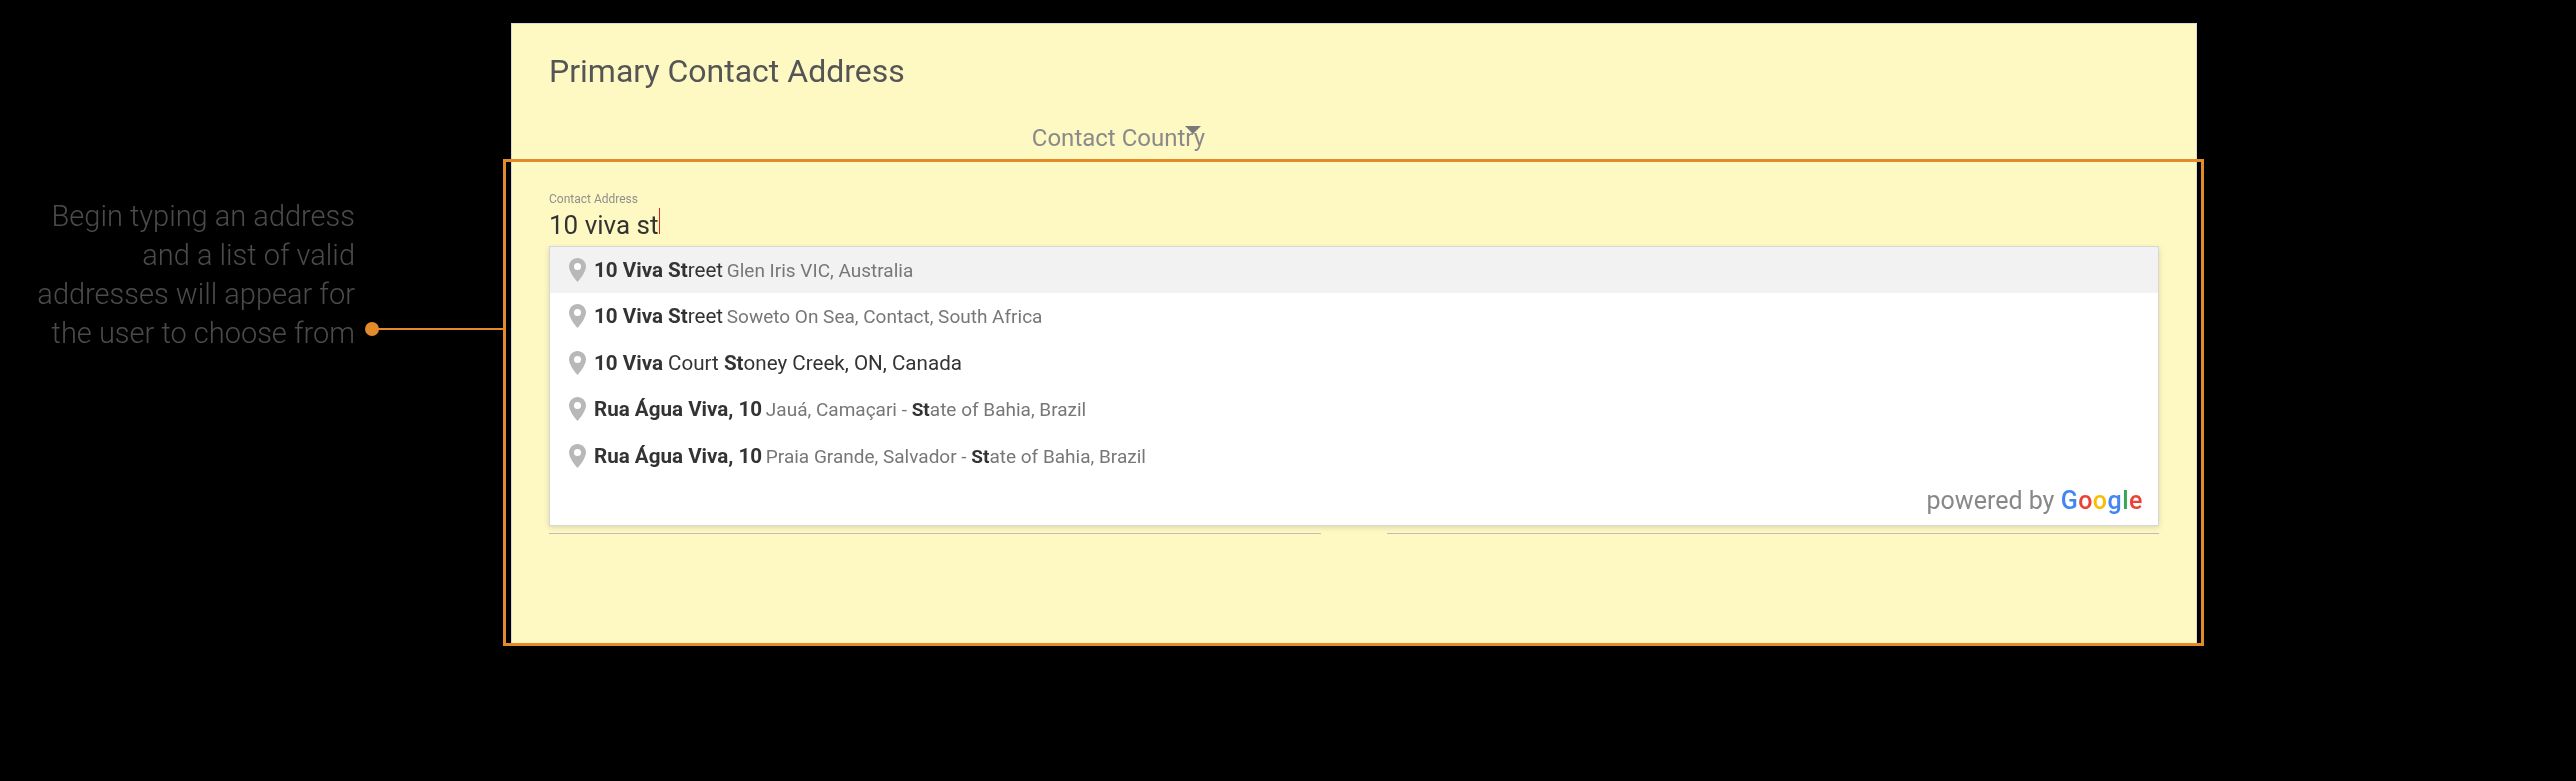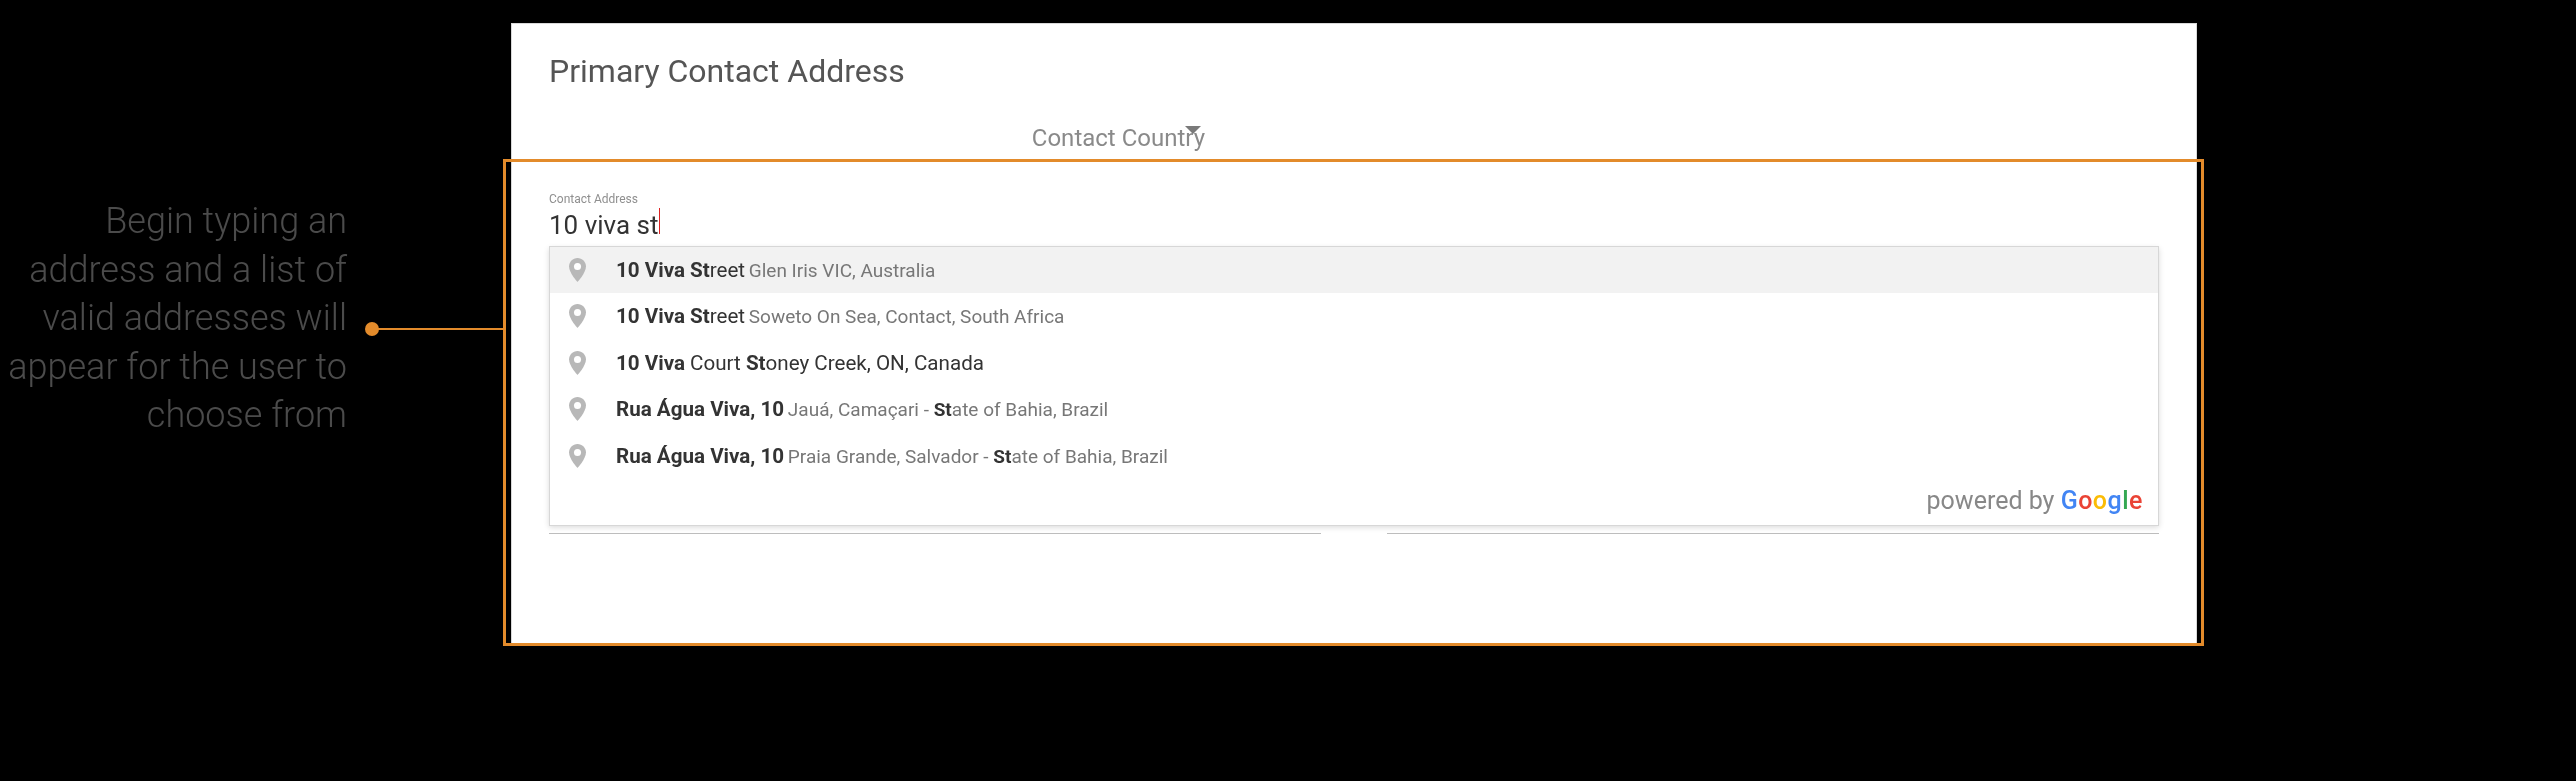--- a/index.html
+++ b/index.html
@@ -8,25 +8,25 @@
     background: #000;
     font-family: -apple-system, BlinkMacSystemFont, "Segoe UI", Roboto, Helvetica, Arial, sans-serif;
     position: relative;
     width: 2576px;
     height: 781px;
     overflow: hidden;
   }
 
   .annotation {
     position: absolute;
-    left: 0;
+    left: 8px;
     top: 197px;
     width: 375px;
     color: #4b4b4b;
-    font-size: 36px;
+    font-size: 29px;
     font-weight: 300;
     line-height: 1.35;
     text-align: right;
     padding-right: 28px;
   }
 
   .callout {
     position: absolute;
     left: 373px;
     top: 328px;
@@ -55,21 +55,21 @@
     pointer-events: none;
     z-index: 50;
   }
 
   .form-panel {
     position: absolute;
     left: 511px;
     top: 23.4px;
     width: 1686px;
     height: 623px;
-    background: #ffffff;
+    background: #fef9c3;
     border: 0.9px solid #d9d9d9;
     padding: 28px 37px;
   }
 
   .panel-title {
     font-size: 32px;
     color: #555;
     font-weight: 400;
     margin-bottom: 26px;
   }
@@ -134,21 +134,21 @@
     right: 0;
     top: 100%;
     background: #fff;
     border: 0.9px solid #d7d7d7;
     box-shadow: 0 1.9px 5.6px rgba(0,0,0,.15);
     z-index: 20;
   }
   .ac-item {
     display: flex;
     align-items: flex-end;
-    gap: 30px;
+    gap: 8px;
     padding: 11.2px 19px;
     font-size: 20.6px;
     color: #333;
     cursor: pointer;
   }
   .ac-item.highlighted { background: #f2f2f2; }
   .ac-main b { font-weight: 700; }
   .ac-secondary { color: #777; font-size: 19px; margin-left: 3.7px; }
 
   .pin-icon svg { width: 17px; height: 24px; display: block; }

